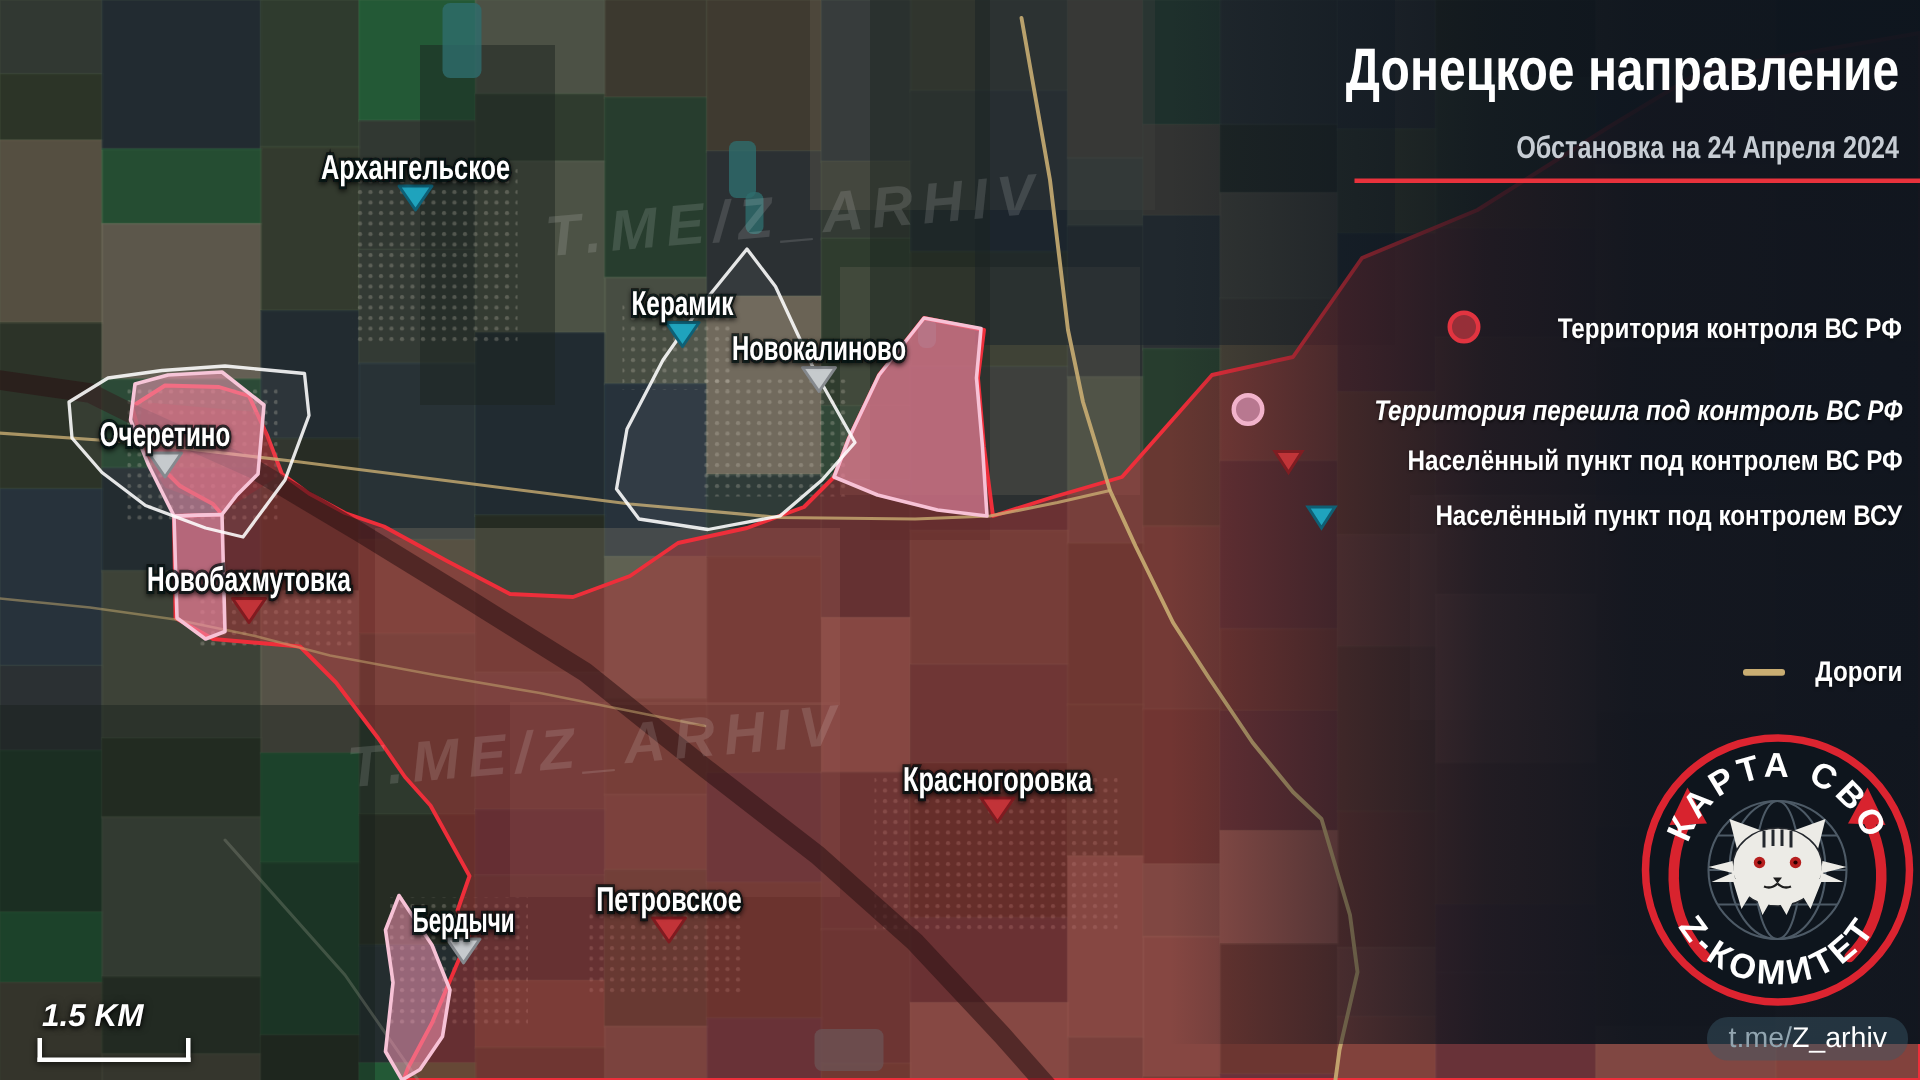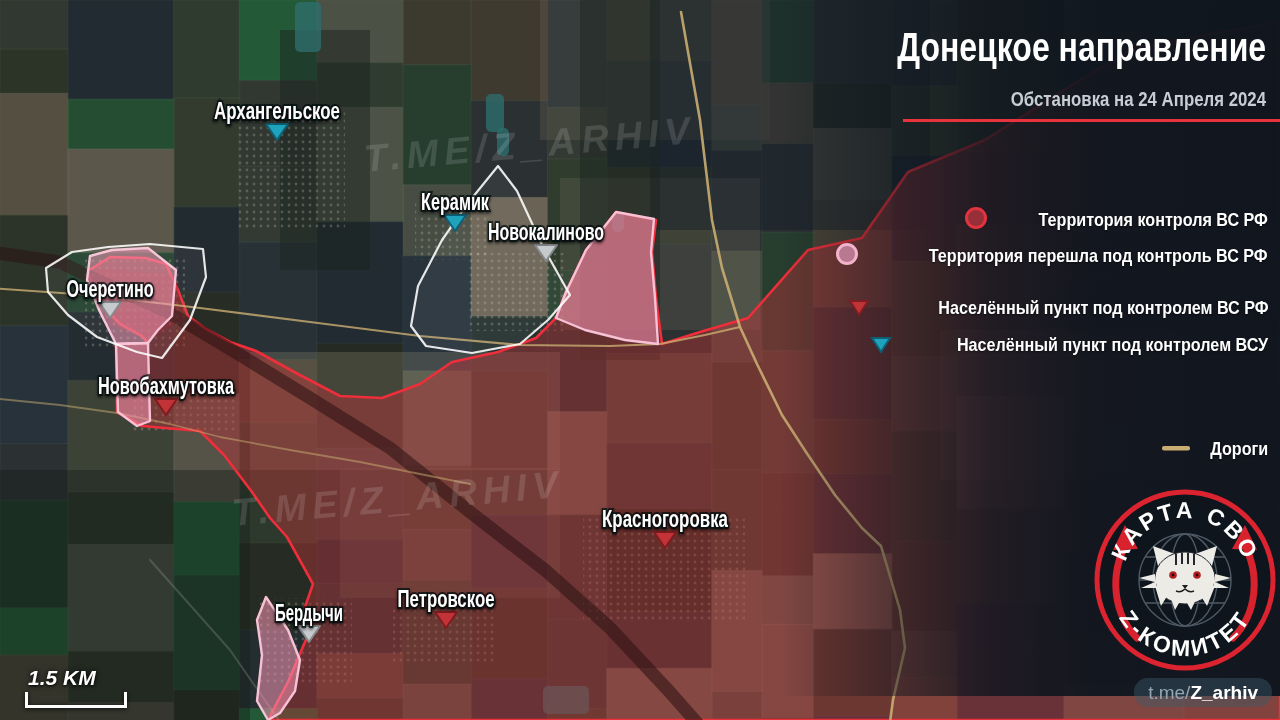--- a/index.html
+++ b/index.html
@@ -37,21 +37,21 @@
       transform:scaleX(0.85);transform-origin:right center;
       text-shadow:0 1px 2px rgba(0,0,0,.6);}
   .legend-row svg{flex:0 0 auto;display:block;}
 
   .logo{position:absolute;left:310px;top:485px;width:190px;height:190px;}
 
   .footer-badge{position:absolute;right:8px;top:678px;height:29px;display:flex;
       align-items:center;padding:0 14px;border-radius:14px;
       background:rgba(58,88,104,0.45);font-size:19px;white-space:nowrap;}
   .footer-badge .pre{color:#92a5b0;font-weight:400;}
-  .footer-badge .handle{color:#fff;font-weight:700;}
+  .footer-badge .handle{color:#fff;font-weight:400;}
 </style>
 </head>
 <body>
 
 <div class="stage">
 
   <svg class="mapsvg" width="1280" height="720" viewBox="0 0 1280 720">
     <defs>
       <pattern id="dots" width="7" height="7" patternUnits="userSpaceOnUse">
         <circle cx="2" cy="2" r="1.4" fill="#c8c2b4" opacity="0.55"></circle>
@@ -309,21 +309,21 @@
     <div class="title">Донецкое направление</div>
     <div class="subtitle">Обстановка на 24 Апреля 2024</div>
     <div class="underline" style="background:#e8323c;"></div>
 
     <div class="legend-row" style="top:159px;">
       <svg width="26" height="26">
         <circle cx="13" cy="13" r="9.5" fill="#962f38" stroke="#e23440" stroke-width="3"></circle>
       </svg>
       <span class="lbl">Территория контроля ВС РФ</span>
     </div>
-    <div class="legend-row" style="top:195px;">
+    <div class="legend-row" style="top:214px;font-style:italic;">
       <svg width="26" height="26">
         <circle cx="13" cy="13" r="9.5" fill="#b87890" stroke="#f2b3cb" stroke-width="3"></circle>
       </svg>
       <span class="lbl">Территория перешла под контроль ВС РФ</span>
     </div>
     <div class="legend-row" style="top:284px;">
       <svg width="24" height="24">
         <polygon points="3,6 21,6 12,20" fill="#1fa3bd" stroke="#0f5f74" stroke-width="2"></polygon>
       </svg>
       <span class="lbl">Населённый пункт под контролем ВСУ</span>

